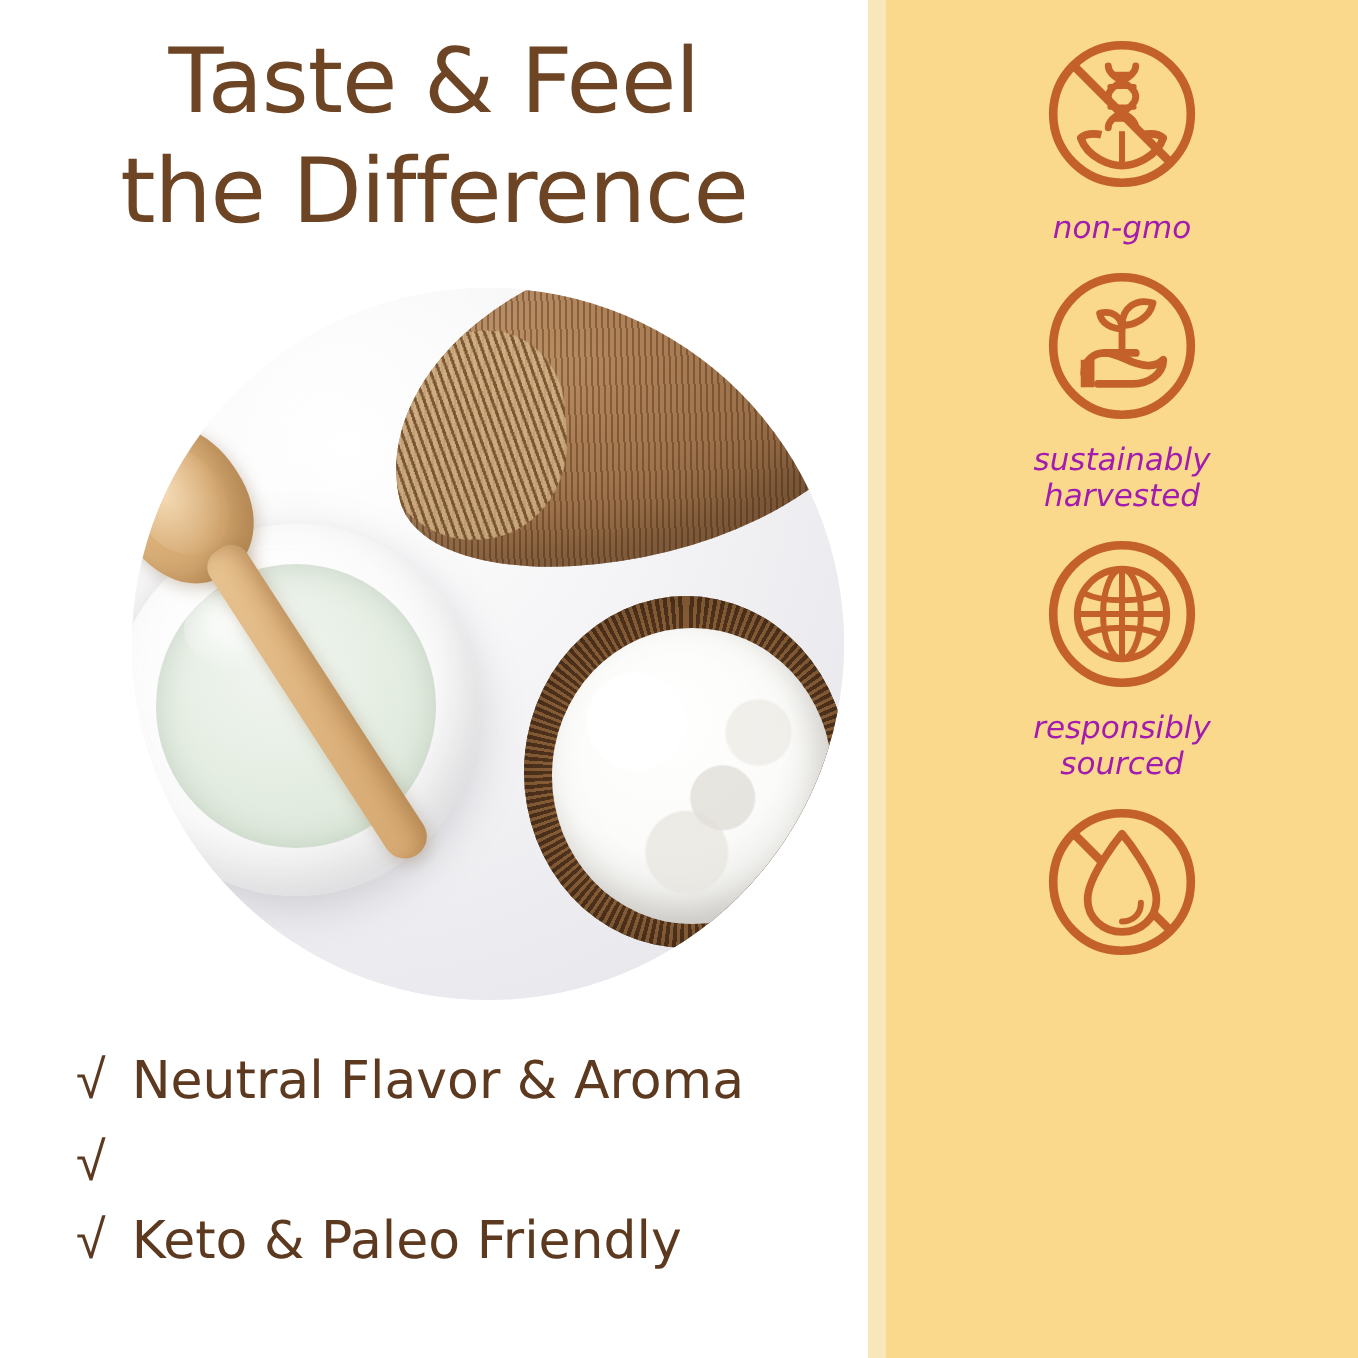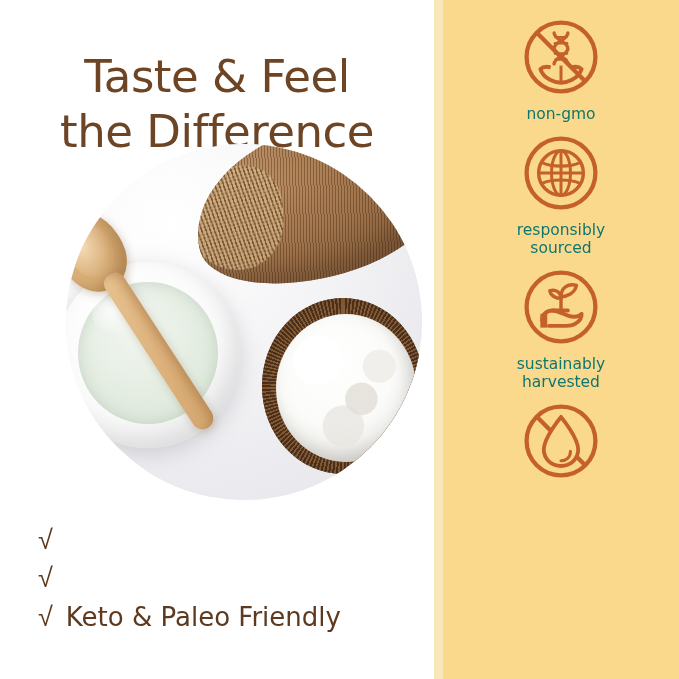--- a/index.html
+++ b/index.html
@@ -21,21 +21,20 @@
   .headline{
     position:absolute;
     top:14px;left:0;width:434px;
     text-align:center;
     color:#6e4524;
     font-family:"DejaVu Sans", sans-serif;
     font-size:45px;
     line-height:1.22;
     font-weight:400;
     letter-spacing:-0.5px;
-    margin-top:36px;
   }
   .headline .l2{display:block;}
 
   
   .photo-wrap{
     position:absolute;
     left:66px;top:144px;
     width:356px;height:356px;
     border-radius:50%;
     overflow:hidden;
@@ -216,25 +215,26 @@
   .badge{
     width:236px;
     display:flex;
     flex-direction:column;
     align-items:center;
   }
   .badge + .badge{margin-top:6px;}
   .badge-icon{display:block;}
   .badge-label{
     margin-top:5px;
-    color:#0f766e;
+    color:#a21caf;
     font-size:15.5px;
     line-height:1.2;
     text-align:center;
     max-width:210px;
+    font-style:italic;
   }
   .badge-label .l2{display:block;}
 </style>
 </head>
 <body>
 
 <div class="page">
 
   <div class="left">
 
@@ -265,20 +265,21 @@
         <div class="spoon">
           <div class="bowl"></div>
           <div class="handle"></div>
         </div>
       </div>
     </div>
 
     <div class="features">
       <div class="feature">
         <span class="tick">√</span>
+        <span>Neutral Flavor &amp; Aroma</span>
       </div>
       <div class="feature">
         <span class="tick">√</span>
       </div>
       <div class="feature">
         <span class="tick">√</span>
         <span>Keto &amp; Paleo Friendly</span>
       </div>
     </div>
   </div>
@@ -301,52 +302,52 @@
         <line x1="44" y1="53" x2="56" y2="53" stroke="#c4612a" stroke-width="3" stroke-linecap="round"></line>
       </svg>
       <div class="badge-label">
         <span>non-gmo</span>
       </div>
     </div>
 
     <div class="badge">
       <svg class="badge-icon" width="86" height="86" viewBox="0 0 100 100">
         <circle cx="50" cy="50" r="40" fill="none" stroke="#c4612a" stroke-width="5"></circle>
+        <path d="M28 66 C28 58 34 54 40 54 L58 54" fill="none" stroke="#c4612a" stroke-width="4.5" stroke-linecap="round"></path>
+        <path d="M40 54 C46 54 52 58 58 60 C64 62 70 62 74 58 C74 66 66 72 56 72 L36 72" fill="none" stroke="#c4612a" stroke-width="4.5" stroke-linecap="round" stroke-linejoin="round"></path>
+        <path d="M26 58 L34 58 L34 74 L26 74 Z" fill="#c4612a"></path>
+        <path d="M50 52 C50 44 50 40 50 36" fill="none" stroke="#c4612a" stroke-width="4" stroke-linecap="round"></path>
+        <path d="M50 40 C44 40 38 37 37 31 C44 29 50 33 50 40 Z" fill="none" stroke="#c4612a" stroke-width="4" stroke-linejoin="round"></path>
+        <path d="M50 38 C57 38 66 34 68 25 C58 22 50 28 50 38 Z" fill="none" stroke="#c4612a" stroke-width="4" stroke-linejoin="round"></path>
+      </svg>
+      <div class="badge-label">
+        <span>sustainably</span>
+        <span class="l2">harvested</span>
+      </div>
+    </div>
+
+    <div class="badge">
+      <svg class="badge-icon" width="86" height="86" viewBox="0 0 100 100">
+        <circle cx="50" cy="50" r="40" fill="none" stroke="#c4612a" stroke-width="5"></circle>
         <circle cx="50" cy="50" r="26" fill="none" stroke="#c4612a" stroke-width="4"></circle>
         <ellipse cx="50" cy="50" rx="11" ry="26" fill="none" stroke="#c4612a" stroke-width="3.5"></ellipse>
         <line x1="50" y1="24" x2="50" y2="76" stroke="#c4612a" stroke-width="3.5"></line>
         <line x1="24" y1="50" x2="76" y2="50" stroke="#c4612a" stroke-width="3.5"></line>
         <path d="M28 38 C34 41 42 42 50 42 C58 42 66 41 72 38" fill="none" stroke="#c4612a" stroke-width="3.5"></path>
         <path d="M28 62 C34 59 42 58 50 58 C58 58 66 59 72 62" fill="none" stroke="#c4612a" stroke-width="3.5"></path>
       </svg>
       <div class="badge-label">
         <span>responsibly</span>
         <span class="l2">sourced</span>
       </div>
     </div>
 
     <div class="badge">
       <svg class="badge-icon" width="86" height="86" viewBox="0 0 100 100">
         <circle cx="50" cy="50" r="40" fill="none" stroke="#c4612a" stroke-width="5"></circle>
-        <path d="M28 66 C28 58 34 54 40 54 L58 54" fill="none" stroke="#c4612a" stroke-width="4.5" stroke-linecap="round"></path>
-        <path d="M40 54 C46 54 52 58 58 60 C64 62 70 62 74 58 C74 66 66 72 56 72 L36 72" fill="none" stroke="#c4612a" stroke-width="4.5" stroke-linecap="round" stroke-linejoin="round"></path>
-        <path d="M26 58 L34 58 L34 74 L26 74 Z" fill="#c4612a"></path>
-        <path d="M50 52 C50 44 50 40 50 36" fill="none" stroke="#c4612a" stroke-width="4" stroke-linecap="round"></path>
-        <path d="M50 40 C44 40 38 37 37 31 C44 29 50 33 50 40 Z" fill="none" stroke="#c4612a" stroke-width="4" stroke-linejoin="round"></path>
-        <path d="M50 38 C57 38 66 34 68 25 C58 22 50 28 50 38 Z" fill="none" stroke="#c4612a" stroke-width="4" stroke-linejoin="round"></path>
-      </svg>
-      <div class="badge-label">
-        <span>sustainably</span>
-        <span class="l2">harvested</span>
-      </div>
-    </div>
-
-    <div class="badge">
-      <svg class="badge-icon" width="86" height="86" viewBox="0 0 100 100">
-        <circle cx="50" cy="50" r="40" fill="none" stroke="#c4612a" stroke-width="5"></circle>
         <line x1="23" y1="23" x2="77" y2="77" stroke="#c4612a" stroke-width="5" stroke-linecap="round"></line>
         <path d="M50 22 C50 22 30 46 30 60 C30 71 39 79 50 79 C61 79 70 71 70 60 C70 46 50 22 50 22 Z" fill="#fbd98c" stroke="#c4612a" stroke-width="4.5" stroke-linejoin="round"></path>
         <path d="M61 62 C61 69 56 73 50 73" fill="none" stroke="#c4612a" stroke-width="3.5" stroke-linecap="round"></path>
       </svg>
     </div>
 
 
   </div>
 </div>
 

